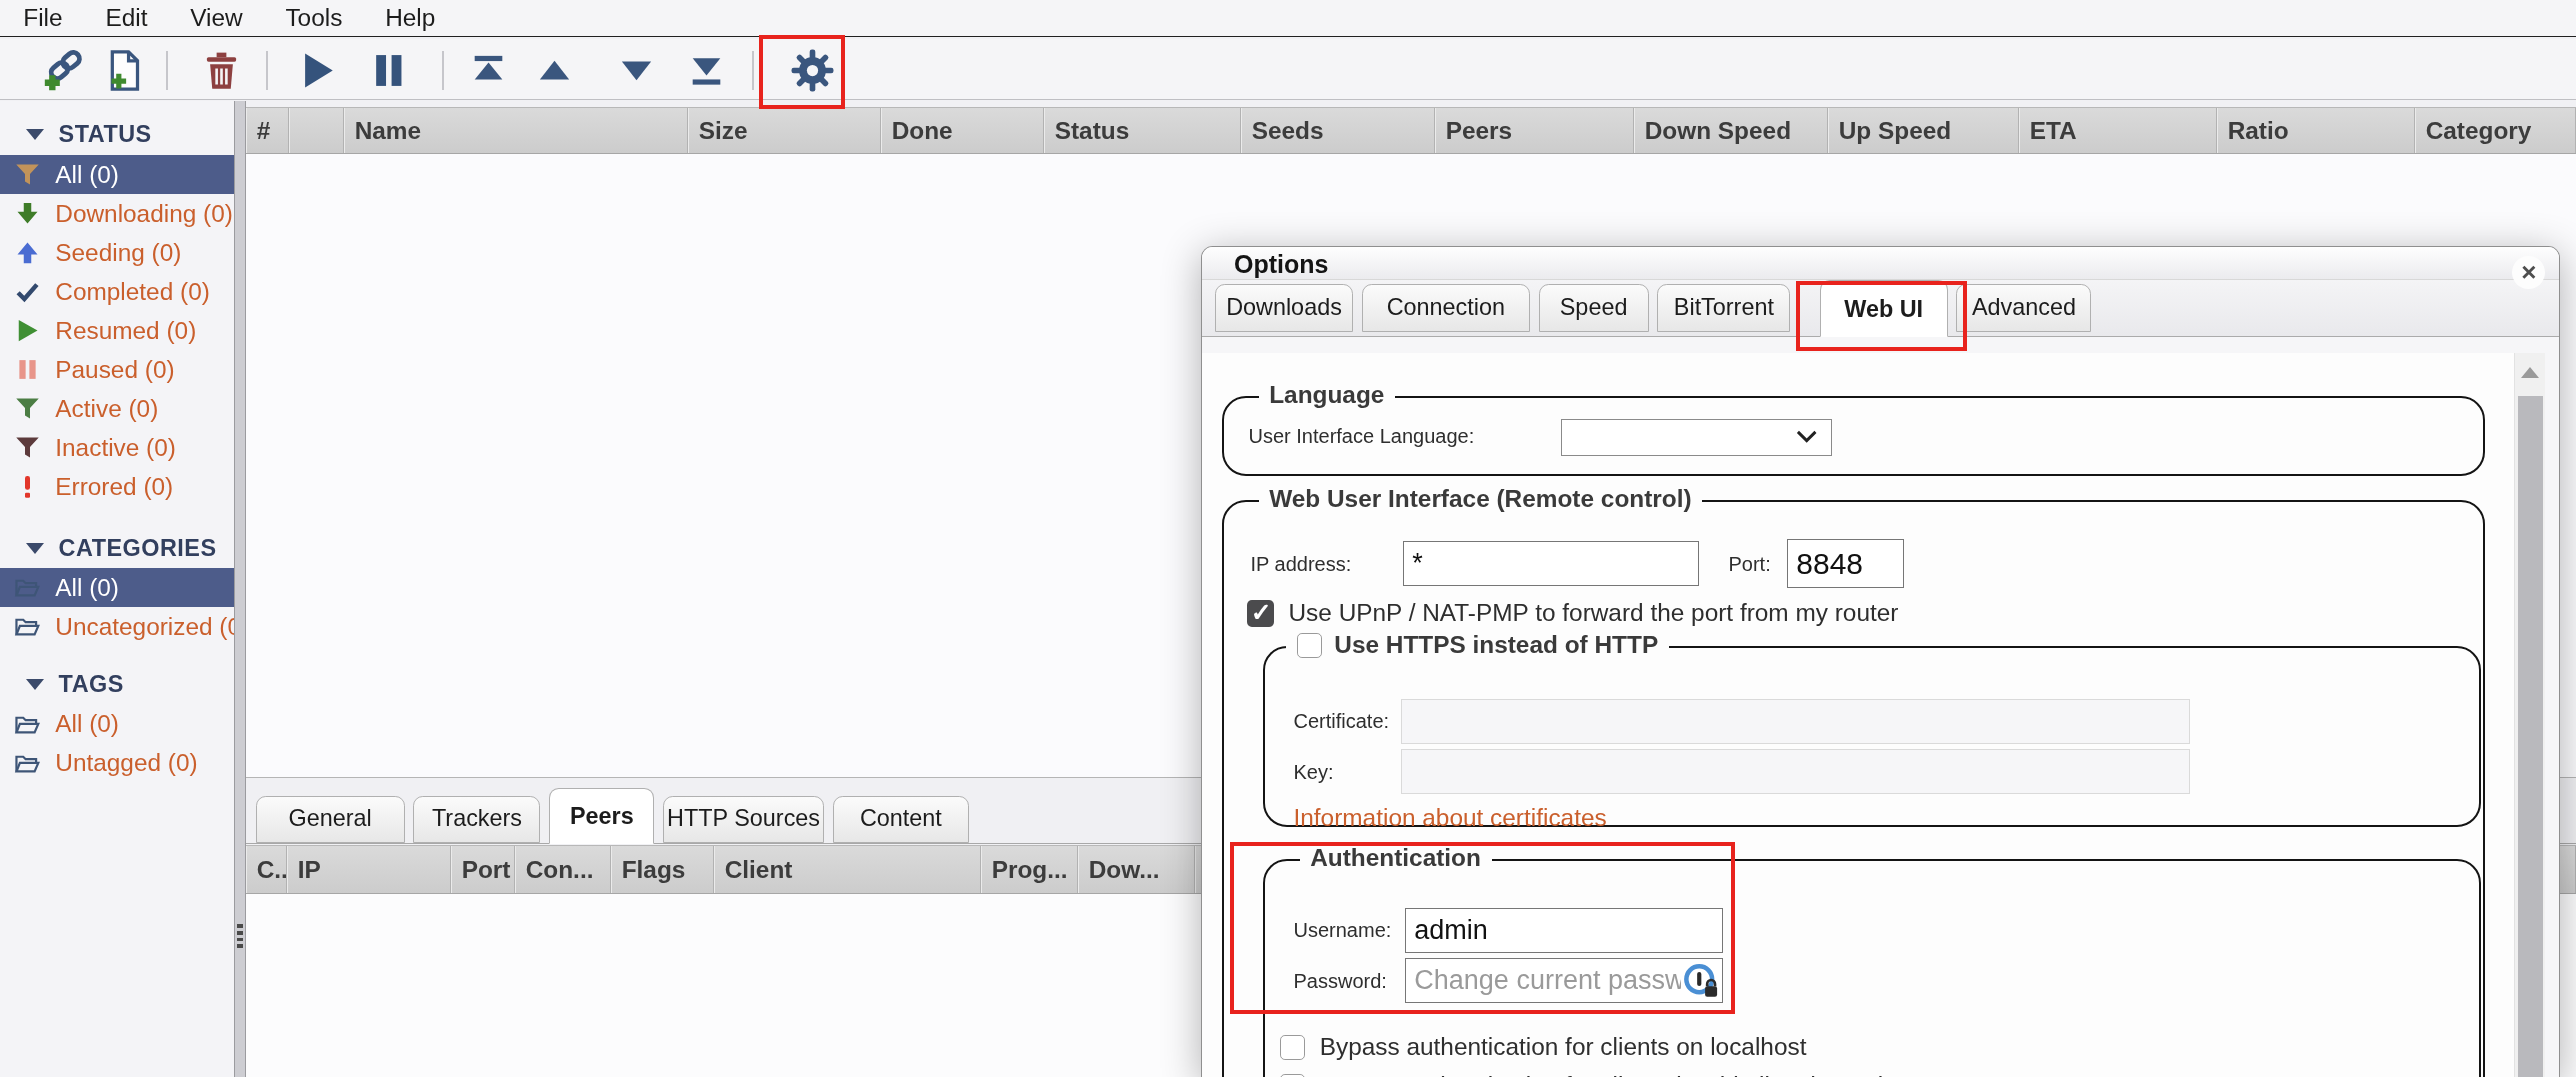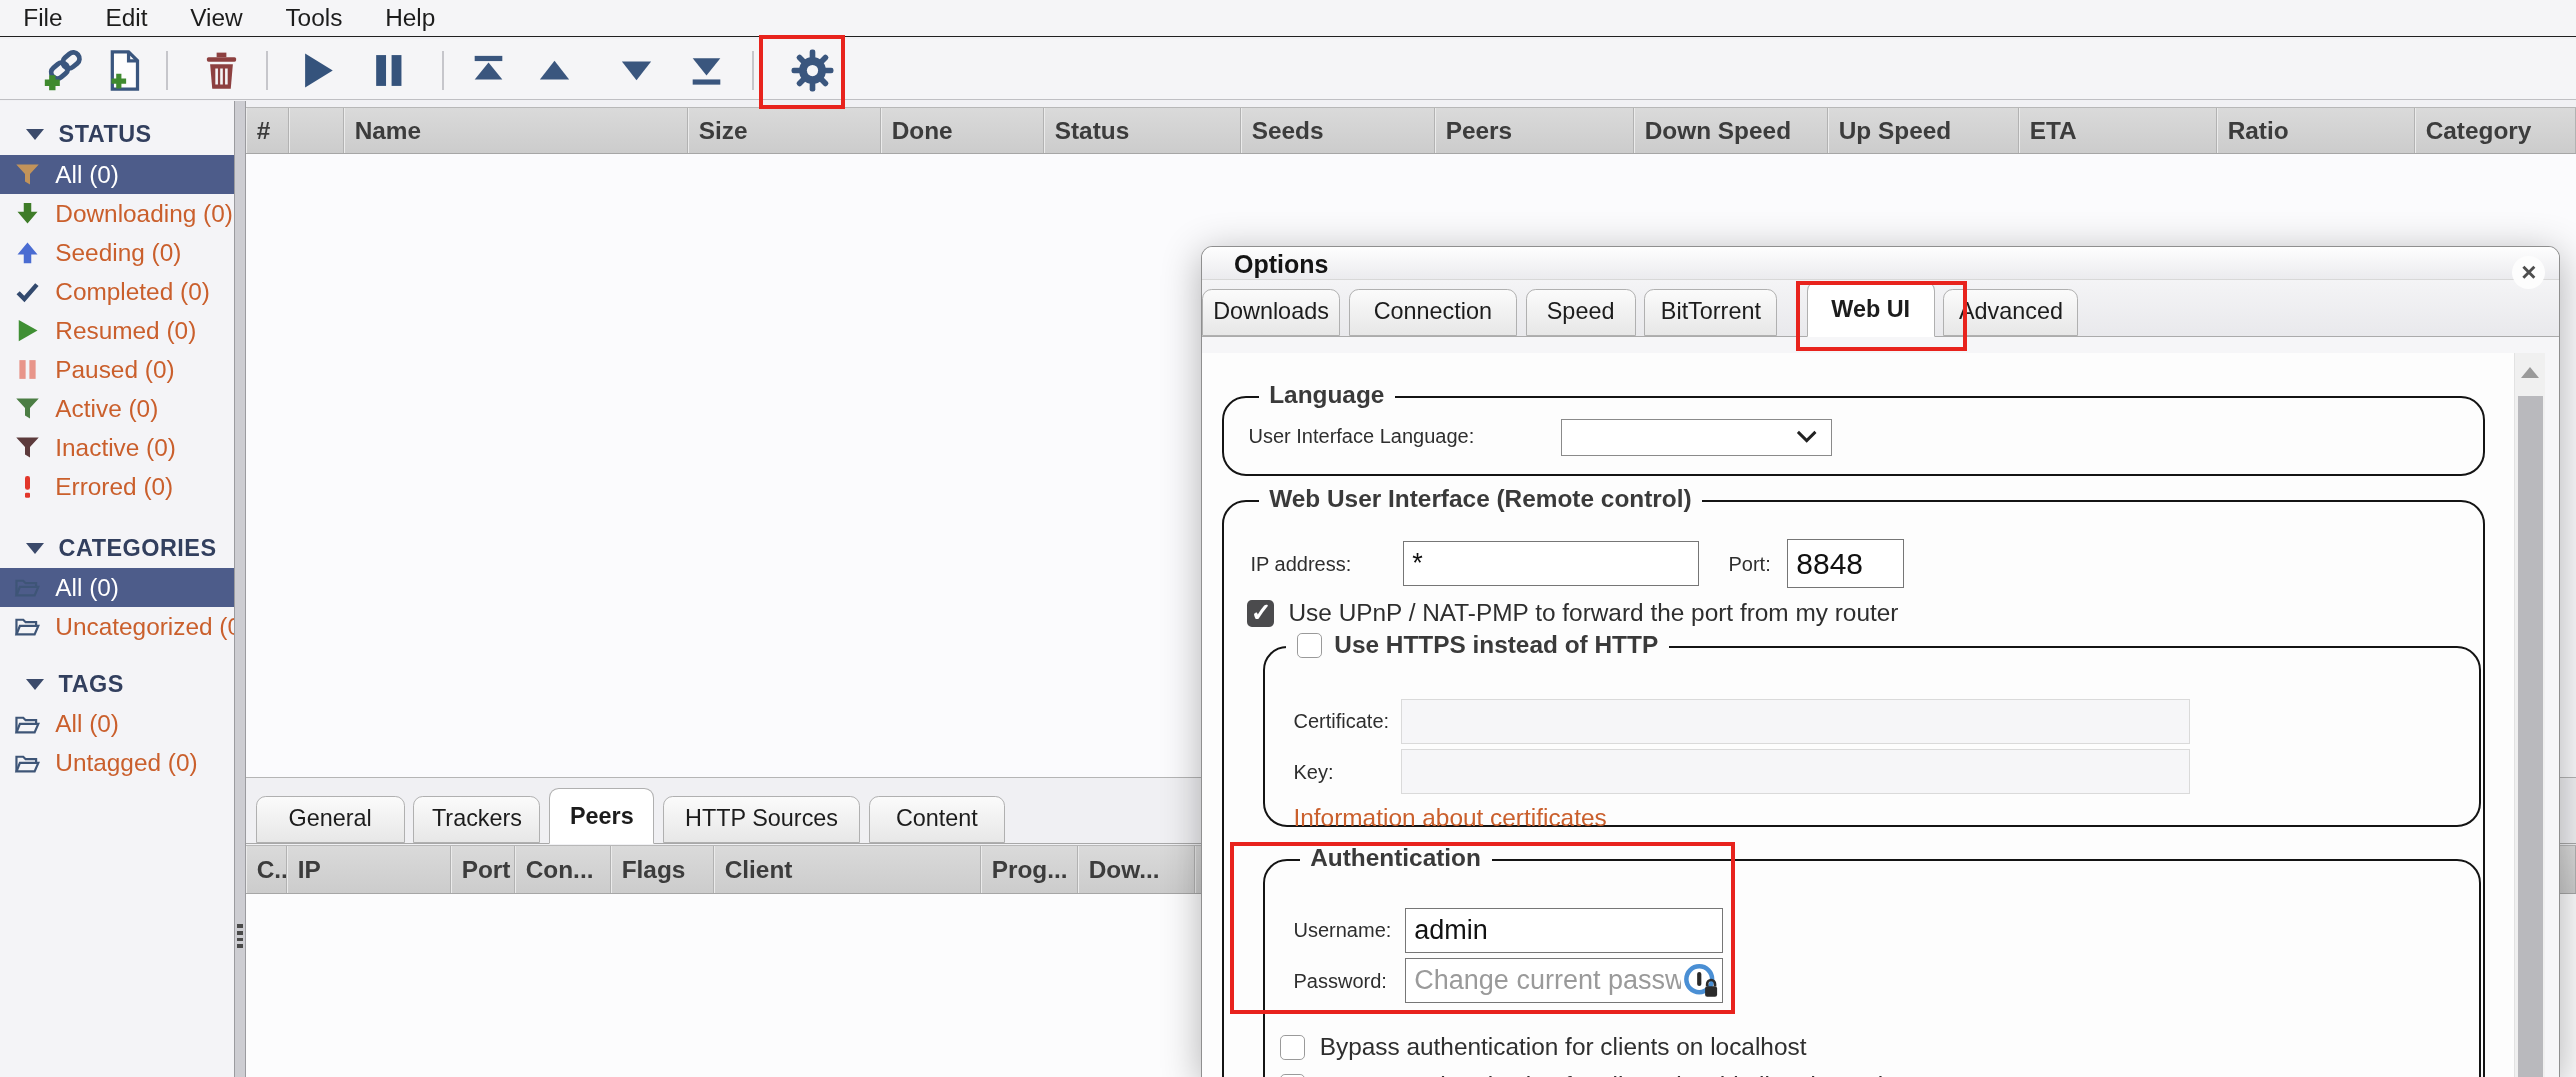--- a/index.html
+++ b/index.html
@@ -65,21 +65,21 @@
                     background:#f6f6f8; border:1px solid #8f8f8f; border-bottom:none;
                     border-radius:11.7px 11.7px 0 0; box-shadow:0 7.8px 39px rgba(0,0,0,.30);
                     overflow:hidden; z-index:10; }
   .dlg-title { height:33px; background:linear-gradient(#fefefe,#ebebee);
                border-bottom:1px solid #d8d8d8; display:flex; align-items:flex-end;
                padding-left:32px; font-size:25px; font-weight:bold; color:#141414; }
   .dlg-close { position:absolute; top:8.8px; right:13.6px; width:33px; height:33px; border-radius:50%;
                background:#fdfdfd; color:#4e4e4e; font-weight:bold; font-size:26px;
                display:flex; align-items:center; justify-content:center; cursor:pointer; }
   .dlg-tabstrip { height:57px; background:linear-gradient(#f4f4f6,#e9e9ec);
-                  border-bottom:1px solid #ababab; display:flex; align-items:flex-end; padding-left:0; }
+                  border-bottom:1px solid #ababab; display:flex; align-items:center; padding-left:13px; }
   .dlg-content { position:absolute; left:0; top:106px; width:1314px; bottom:0; background:#fdfdfd; }
   
   .dlg-scroll { position:absolute; top:106px; right:13.6px; width:31px; bottom:0;
                 background:#f0f0f0; border-left:1px solid #e2e2e2; }
   .scroll-up { height:39px; display:flex; align-items:center; justify-content:center; }
   .scroll-up .arr { width:0; height:0; border-left:9.7px solid transparent;
                     border-right:9.7px solid transparent; border-bottom:11.7px solid #9a9a9a; }
   .scroll-thumb { position:absolute; left:2.9px; right:2.9px; top:43px; bottom:0; background:#b9b9bd; }
   
   .fs { position:absolute; border:2.9px solid #141414; border-radius:24px; }
@@ -347,21 +347,21 @@
   <div class="hcell" style="width:198px">Ratio</div>
   <div class="hcell" style="flex:1">Category</div>
 </div>
 <div id="torrent-body"></div>
 
 <div id="detail-tabstrip">
   <div class="tabrow">
     <div class="tab" style="width:149px">General</div>
     <div class="tab" style="width:127px">Trackers</div>
     <div class="tab selected" style="width:105px">Peers</div>
-    <div class="tab" style="width:197px">HTTP Sources</div>
+    <div class="tab" style="width:161px">HTTP Sources</div>
     <div class="tab" style="width:136px">Content</div>
   </div>
 </div>
 <div id="peers-header" class="thead">
   <div class="hcell" style="width:41px">C..</div>
   <div class="hcell" style="width:164px">IP</div>
   <div class="hcell" style="width:64px">Port</div>
   <div class="hcell" style="width:96px">Con...</div>
   <div class="hcell" style="width:103px">Flags</div>
   <div class="hcell" style="width:267px">Client</div>

